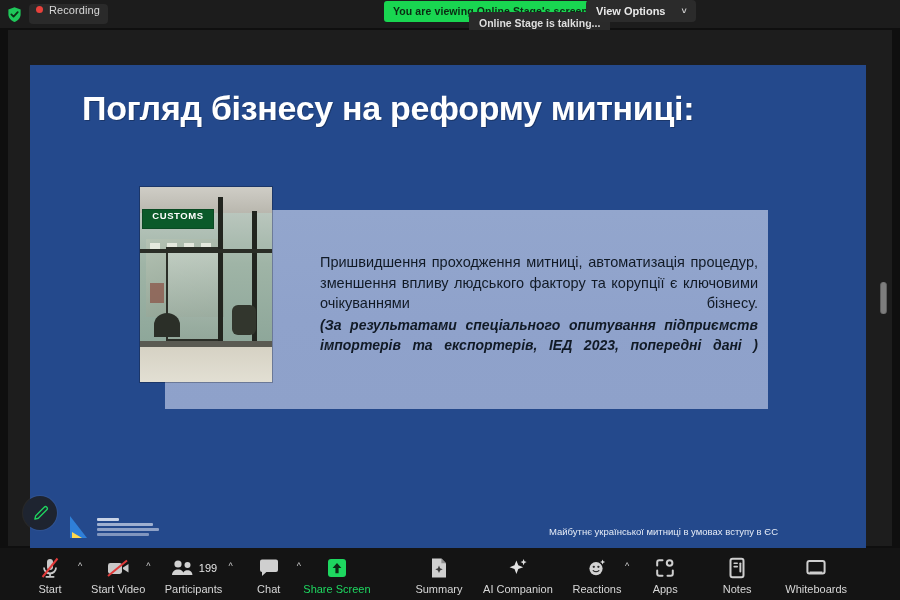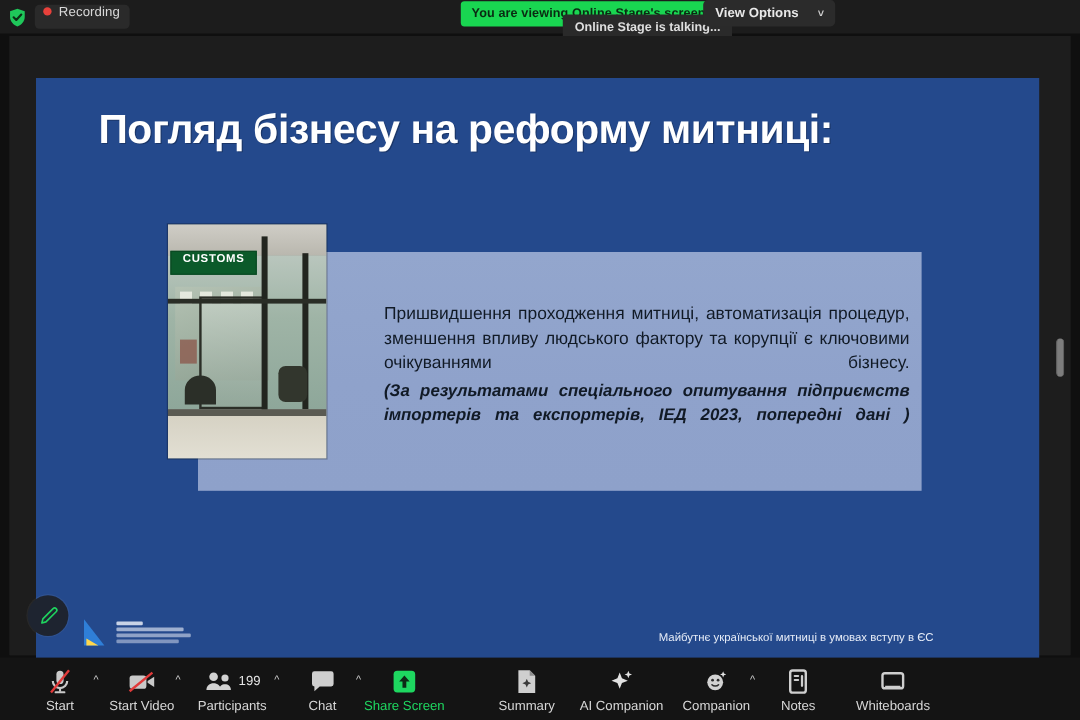--- a/index.html
+++ b/index.html
@@ -396,25 +396,38 @@
             <span class="icwrap">
               <svg width="24" height="24" viewBox="0 0 24 24">
                 <circle cx="11" cy="12.6" r="6.6" fill="#d2d2d2"></circle>
                 <circle cx="8.8" cy="10.8" r="1.15" fill="#2c2c2c"></circle>
                 <circle cx="13.4" cy="10.8" r="1.15" fill="#2c2c2c"></circle>
                 <path d="M8.3 14.6 a3.3 2.4 0 0 0 5.5 0" stroke="#2c2c2c" stroke-width="1.3" fill="none" stroke-linecap="round"></path>
                 <path d="M17.6 3.4 l.75 1.85 1.85 .75 -1.85 .75 -.75 1.85 -.75 -1.85 -1.85 -.75 1.85 -.75 z" fill="#e2e2e2"></path>
               </svg>
             </span>
           </span>
-          <span class="lbl">Companion</span>
+          <span class="lbl">Reactions</span>
         </div>
         <span class="caret">^</span>
       </div>
 
+      <div class="tbitem">
+        <span class="ic">
+          <span class="icwrap">
+            <svg width="24" height="24" viewBox="0 0 24 24">
+              <path d="M9.5 4.2 H6.2 a2 2 0 0 0-2 2 v3.3" stroke="#cfcfcf" stroke-width="2" fill="none" stroke-linecap="round"></path>
+              <path d="M4.2 14.5 v3.3 a2 2 0 0 0 2 2 h3.3" stroke="#cfcfcf" stroke-width="2" fill="none" stroke-linecap="round"></path>
+              <path d="M14.5 19.8 h3.3 a2 2 0 0 0 2-2 v-3.3" stroke="#cfcfcf" stroke-width="2" fill="none" stroke-linecap="round"></path>
+              <circle cx="16.6" cy="7" r="2.8" stroke="#cfcfcf" stroke-width="2" fill="none"></circle>
+            </svg>
+          </span>
+        </span>
+        <span class="lbl">Apps</span>
+      </div>
 
       <div class="tbitem">
         <span class="ic">
           <span class="icwrap">
             <svg width="22" height="24" viewBox="0 0 22 24">
               <rect x="4.5" y="2.8" width="13" height="18.4" rx="2" fill="none" stroke="#cfcfcf" stroke-width="2"></rect>
               <rect x="7.4" y="6.4" width="4.6" height="1.7" rx=".8" fill="#cfcfcf"></rect>
               <rect x="7.4" y="9.8" width="4.6" height="1.7" rx=".8" fill="#cfcfcf"></rect>
               <rect x="13.4" y="6.4" width="1.9" height="10" rx=".9" fill="#cfcfcf"></rect>
             </svg>

